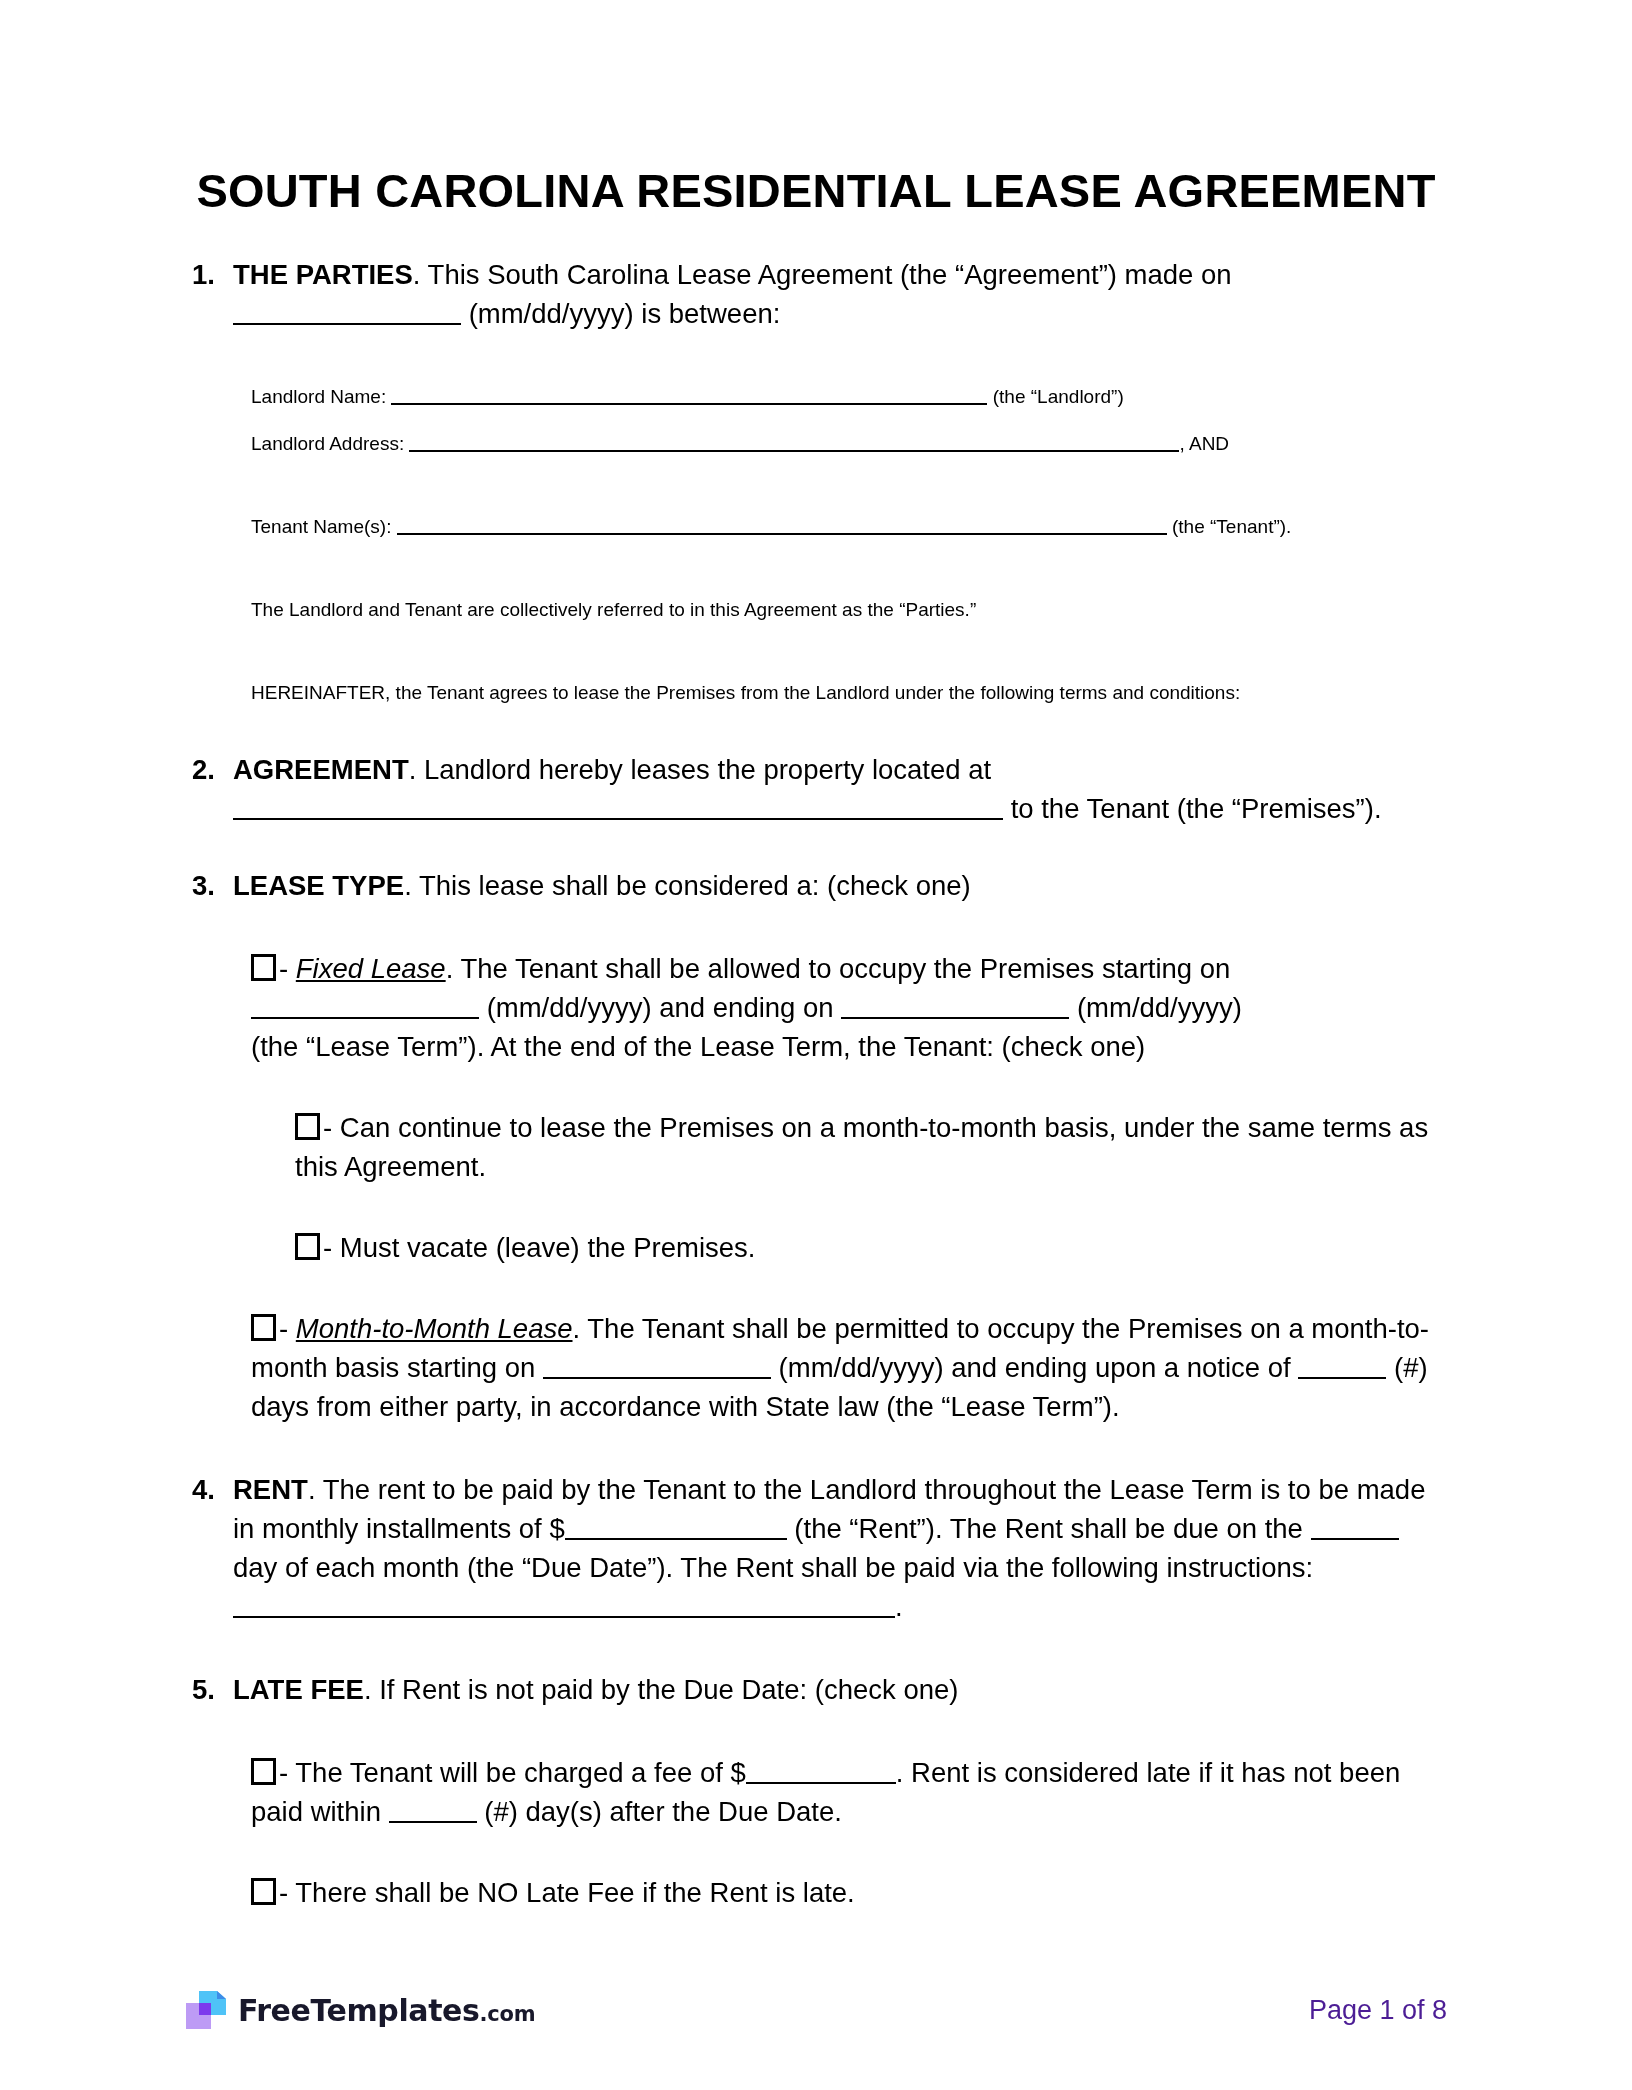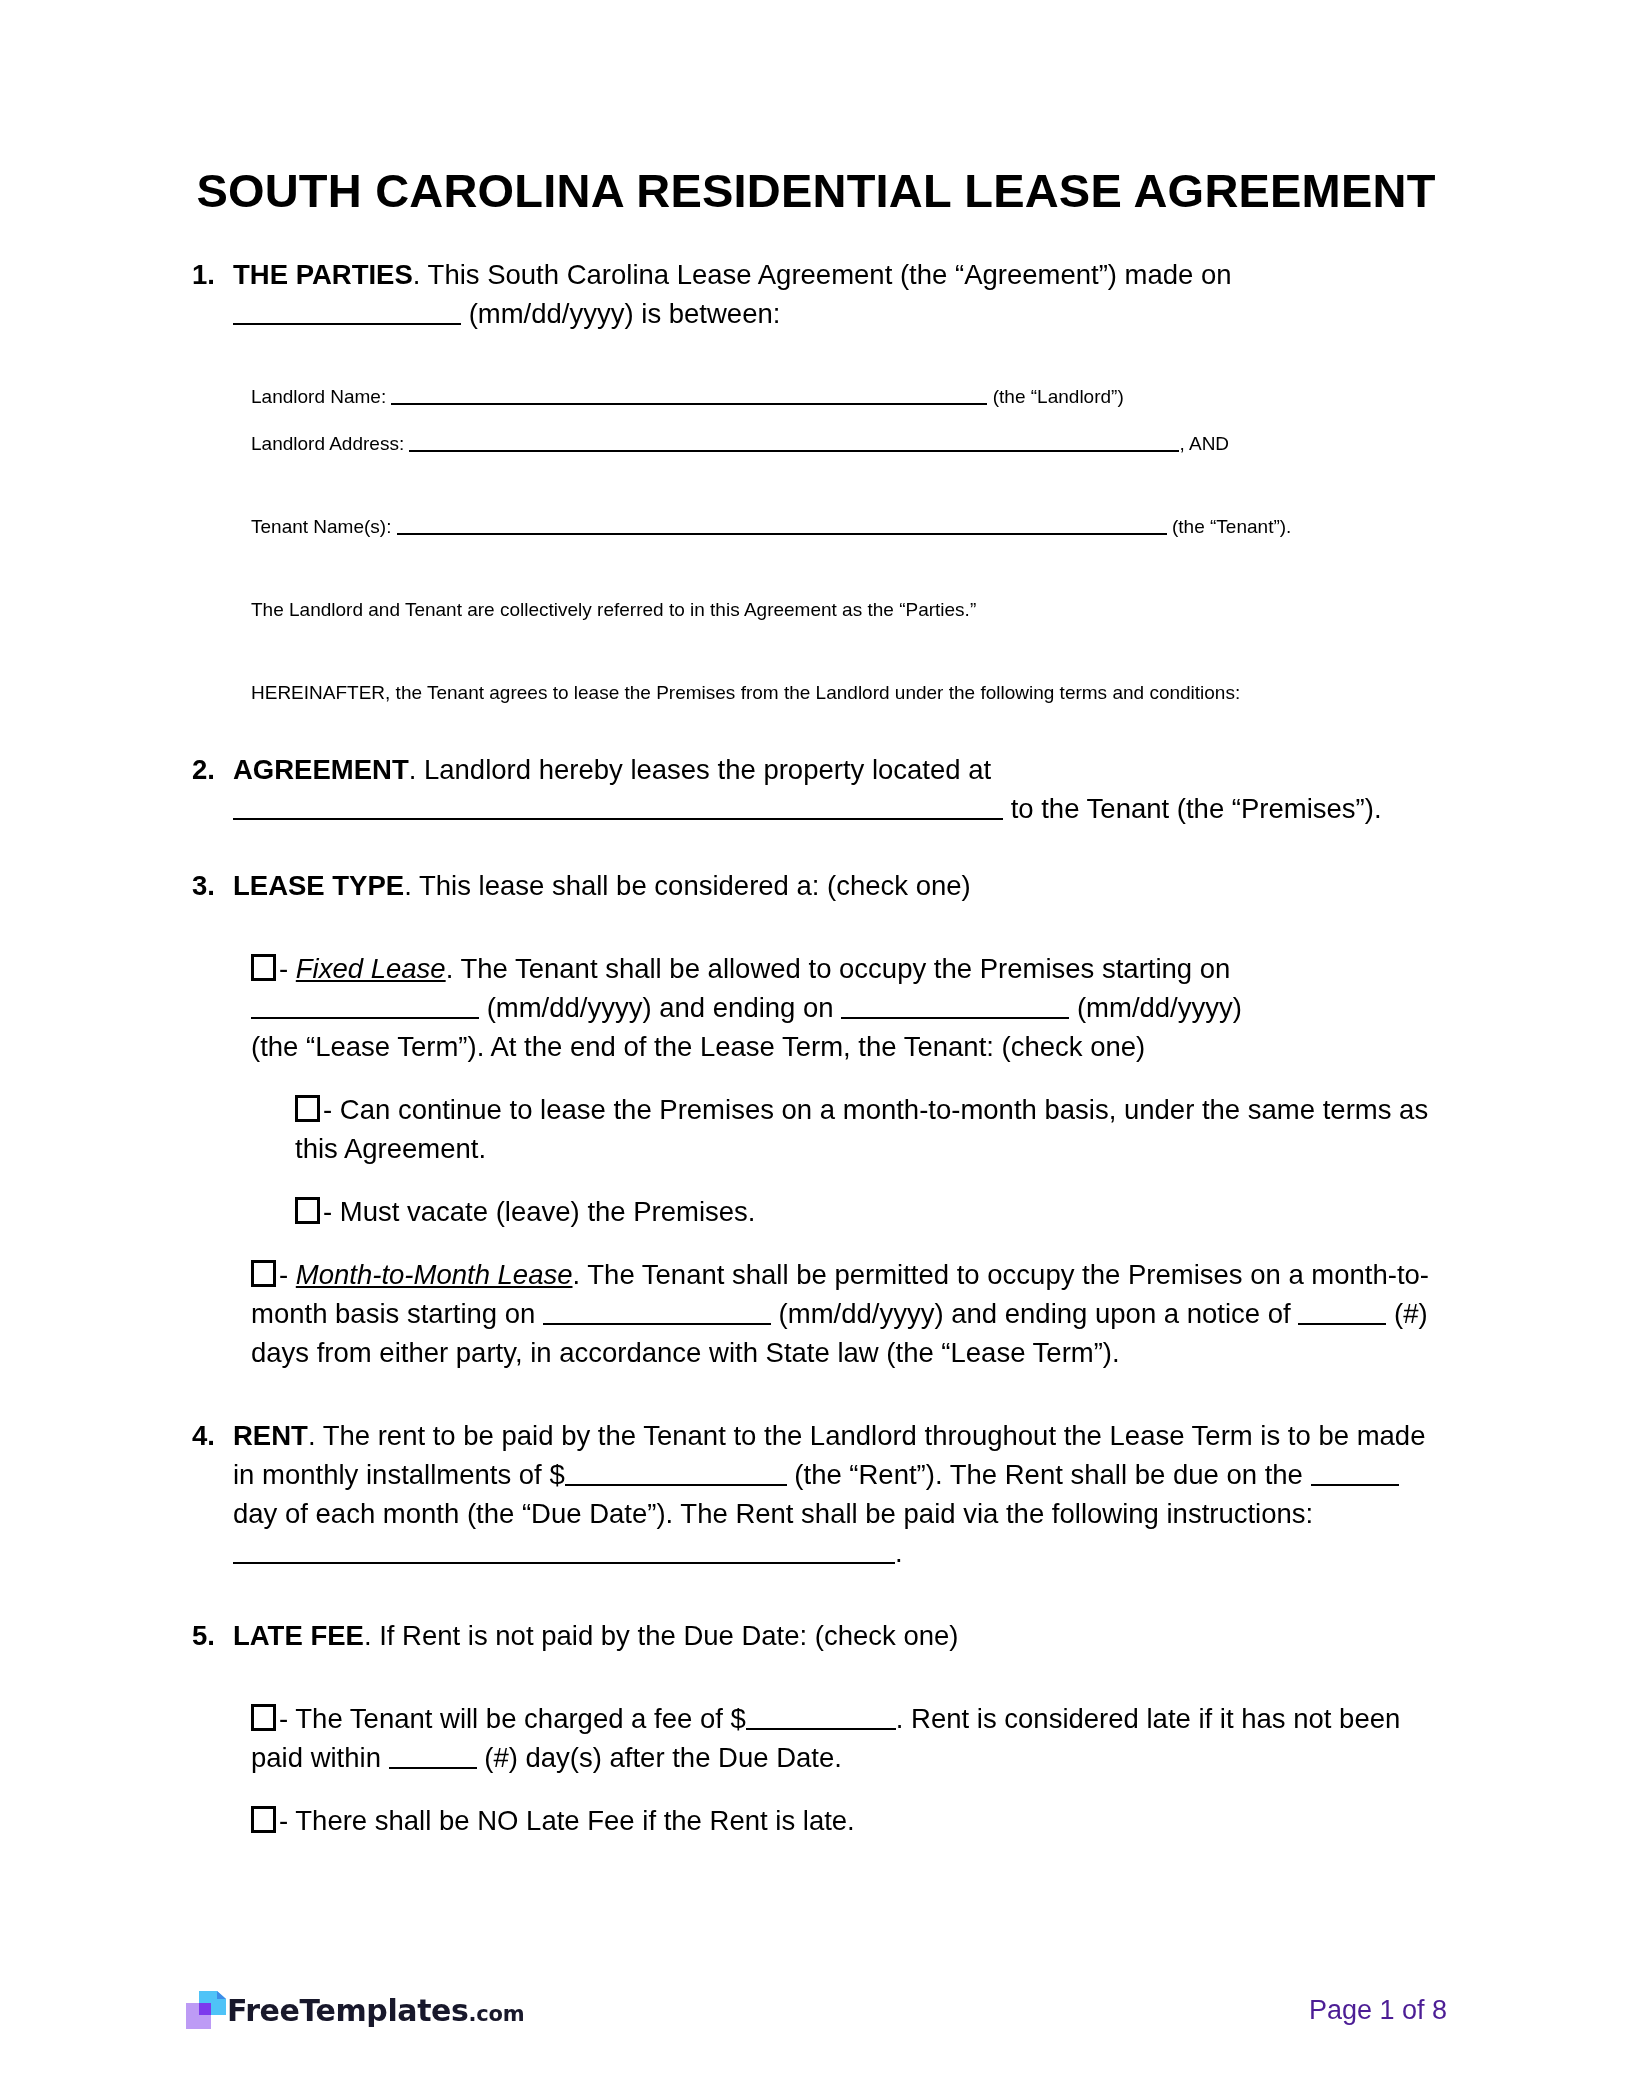--- a/index.html
+++ b/index.html
@@ -61,21 +61,21 @@
     line-height: 39px;
   }
   .hd { font-weight: bold; }
 
   
   .indent {
     margin-left: 66px;
     font-size: 19px;
     line-height: 39px;
   }
-  .gap-md { margin-top: 24px; }
+  .gap-md { margin-top: 42px; }
   .gap-lg { margin-top: 44px; }
   .tight { margin-top: 8px; }
 
   
   .blank {
     display: inline-block;
     border-bottom: 2px solid #000;
     vertical-align: baseline;
     height: 22px;
     margin-bottom: -2px;
@@ -121,20 +121,21 @@
     right: 185px;
     bottom: 52px;
     height: 56px;
     display: flex;
     align-items: center;
     justify-content: space-between;
   }
   .logo {
     display: flex;
     align-items: center;
+    gap: 11px;
   }
   .logo-mark {
     width: 42px;
     height: 42px;
     flex: 0 0 42px;
     display: block;
   }
   .logo-text {
     font-family: "DejaVu Sans", sans-serif;
     font-weight: bold;

